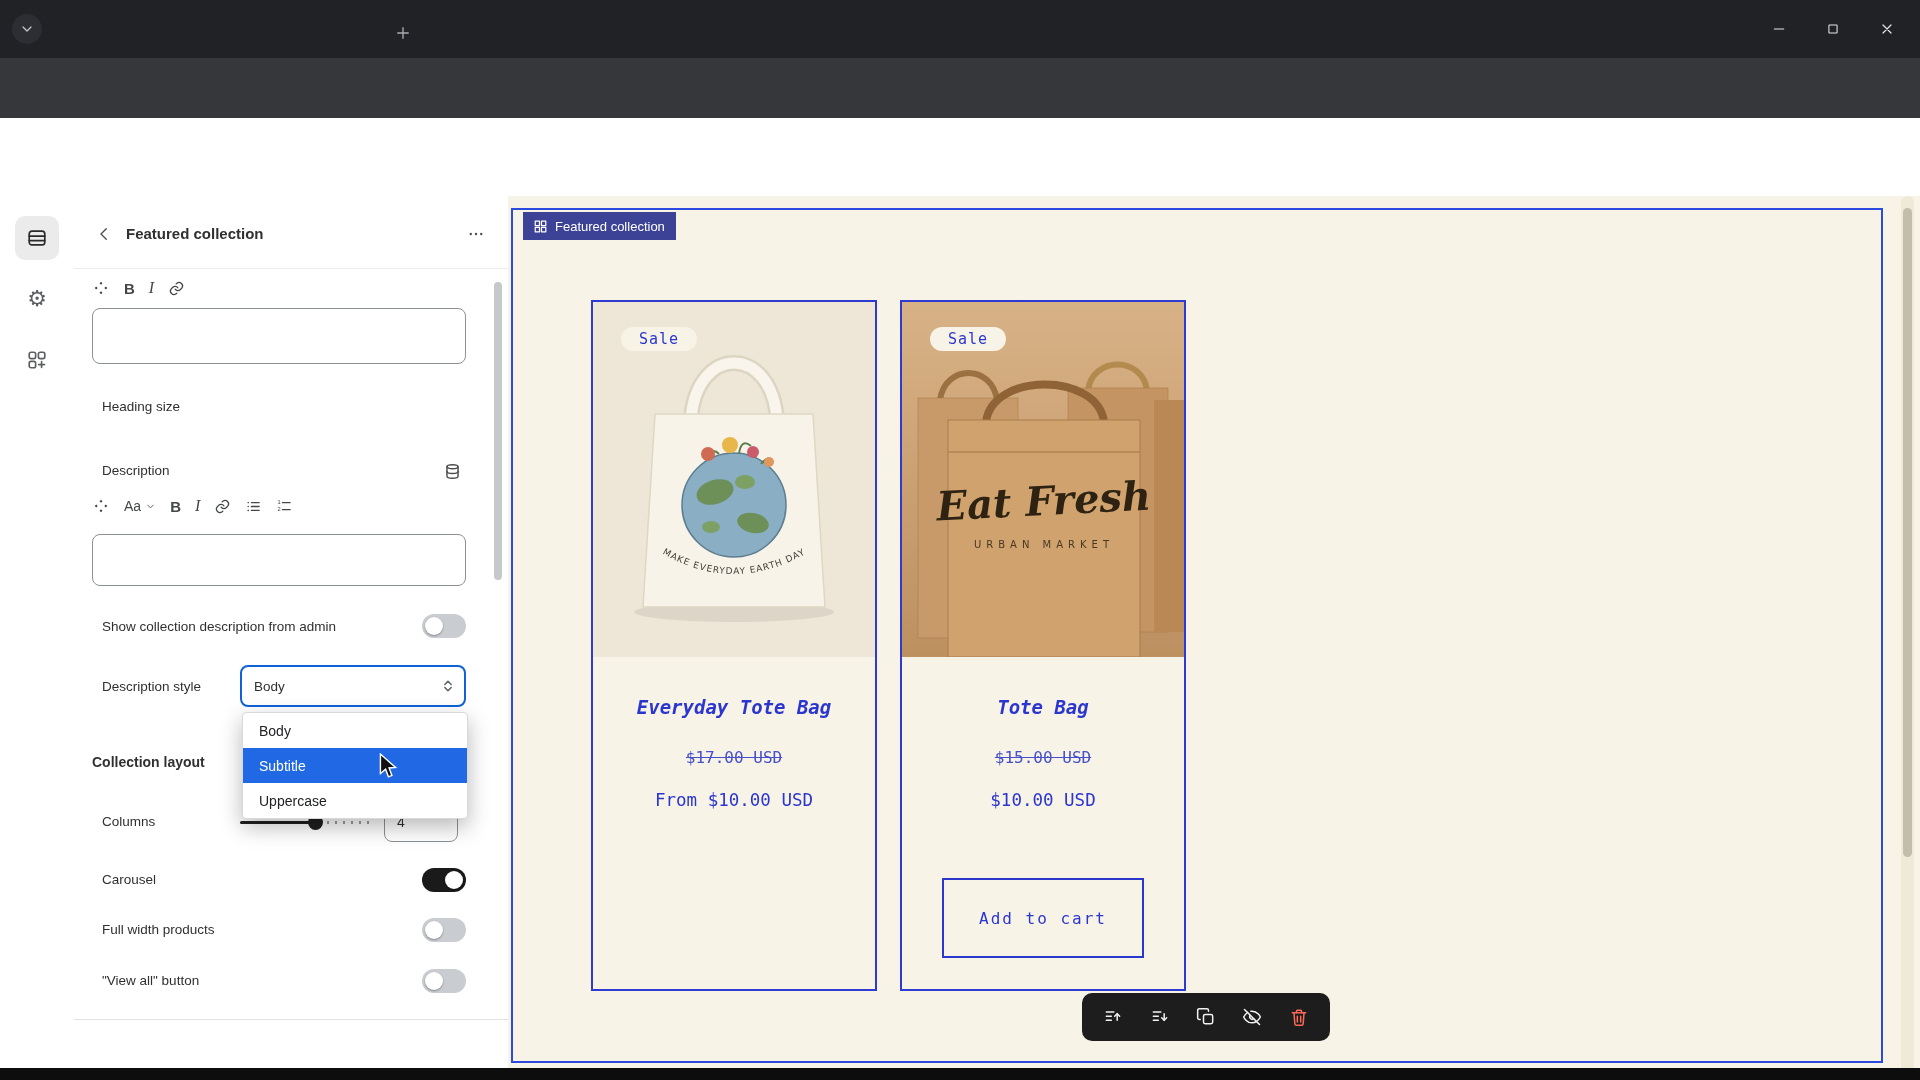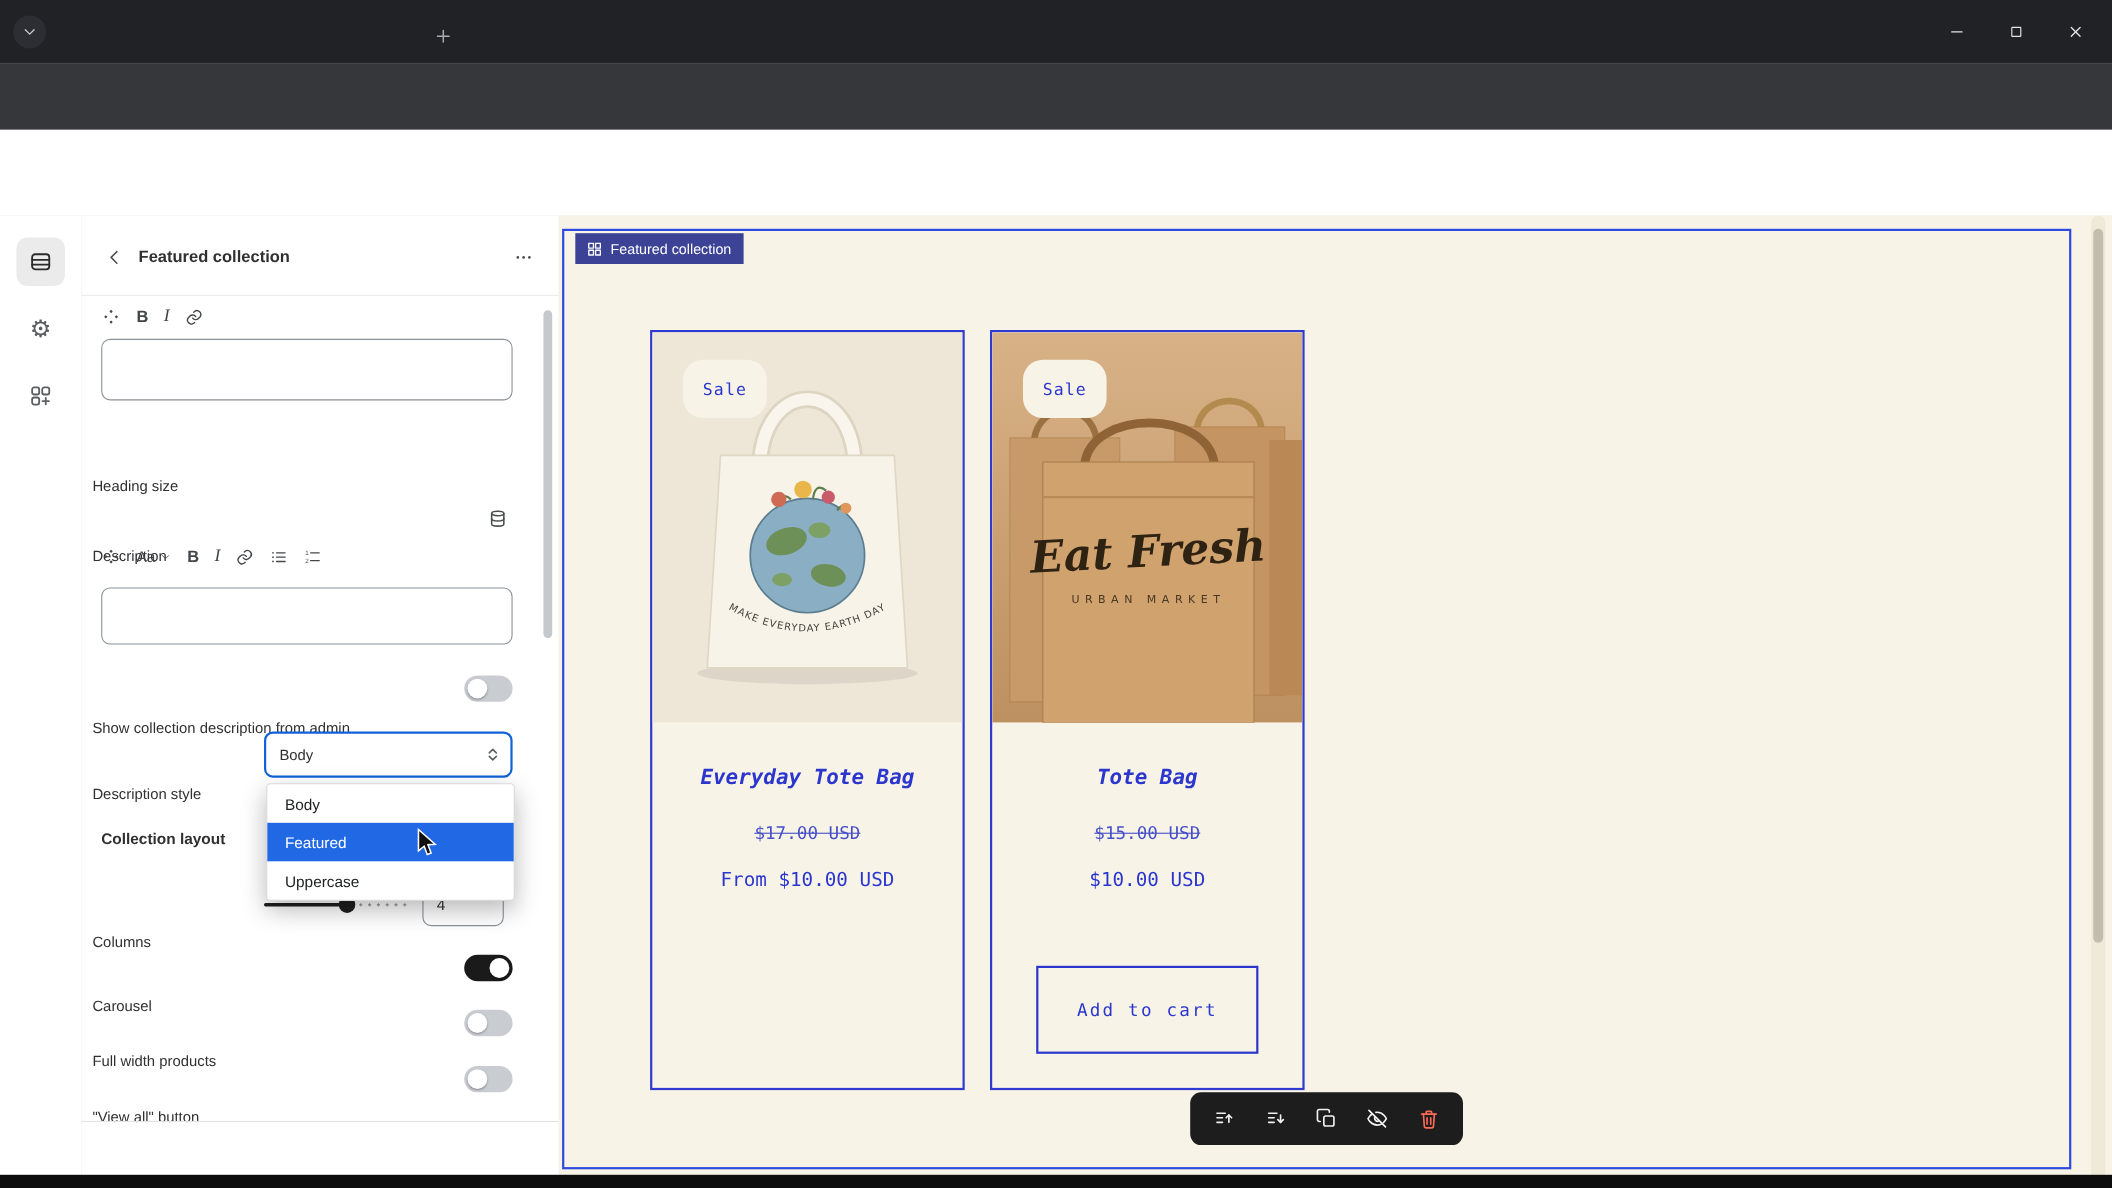--- a/index.html
+++ b/index.html
@@ -47,21 +47,21 @@
 
   
   .rail{position:absolute;left:0;top:196px;width:74px;bottom:12px;background:#fff;border-right:1px solid #e3e3e3;}
   .railbtn{position:absolute;left:15px;width:44px;height:44px;border-radius:10px;display:flex;align-items:center;justify-content:center;color:#5c5f62;}
   .railbtn.active{background:#ebebeb;color:#2a2a2a;}
 
   
   .panel{position:absolute;left:74px;top:196px;width:434px;bottom:12px;background:#fff;border-right:1px solid #e3e3e3;}
   .pheader{position:absolute;top:0;left:0;right:0;height:72px;border-bottom:1px solid #ececec;}
   .ptitle{position:absolute;left:52px;top:29px;font-size:15px;font-weight:700;color:#303030;}
-  .plabel{position:absolute;left:10px;font-size:13.5px;color:#303030;margin-top:35px;}
+  .plabel{position:absolute;left:28px;font-size:13.5px;color:#303030;}
   .rttools{position:absolute;left:18px;display:flex;align-items:center;gap:14px;color:#44474a;}
   .rtbox{position:absolute;left:18px;right:42px;border:1px solid #8c9196;border-radius:8px;background:#fff;}
   .select{position:absolute;left:166px;width:226px;height:40px;border:1px solid #8c9196;border-radius:8px;background:#fff;
           display:flex;align-items:center;padding:0 30px 0 12px;font-size:13.5px;color:#303030;box-sizing:border-box;}
   .select .caret{position:absolute;right:9px;top:50%;margin-top:-8px;color:#5c5f62;}
   .select.focused{border:2px solid #0f62d8;}
   .toggle{position:absolute;left:348px;width:44px;height:24px;border-radius:12px;}
   .toggle .knob{position:absolute;top:3px;width:18px;height:18px;border-radius:50%;background:#fff;box-shadow:0 1px 2px rgba(0,0,0,.35);}
   .toggle.off{background:#c9cdd1;} .toggle.off .knob{left:3px;}
   .toggle.on{background:#1a1a1a;} .toggle.on .knob{right:3px;}
@@ -86,21 +86,21 @@
 
   
   .preview{position:absolute;left:508px;top:196px;right:0;bottom:0;background:#f8f3e7;overflow:hidden;}
   .vsb{position:absolute;right:6px;top:0;bottom:0;width:13px;background:#efe9d8;border-radius:7px;}
   .vsbthumb{position:absolute;left:2px;top:12px;width:9px;height:649px;background:#c3bdad;border-radius:5px;}
   .section{position:absolute;left:3px;top:12px;width:1372px;height:855px;border:2px solid #2c4ae0;box-sizing:border-box;}
   .sbadge{position:absolute;left:10px;top:2px;height:28px;background:#3c4396;color:#fff;display:flex;align-items:center;
           gap:8px;padding:0 11px;font-size:13px;}
   .card{position:absolute;top:90px;width:286px;height:691px;border:2px solid #2e3ad0;background:#f8f3e7;box-sizing:border-box;}
   .photo{position:absolute;left:0;top:0;width:282px;height:355px;overflow:hidden;}
-  .salebadge{position:absolute;left:28px;top:25px;width:76px;height:53px;border-radius:18px;background:#f8f3e7;
+  .salebadge{position:absolute;left:28px;top:25px;width:76px;height:24px;border-radius:18px;background:#f8f3e7;
              color:#2b36cf;font-family:"DejaVu Sans Mono",monospace;font-size:15px;letter-spacing:1px;
              display:flex;align-items:center;justify-content:center;}
   .prodtitle{position:absolute;left:0;right:0;top:394px;text-align:center;font-family:"DejaVu Sans Mono",monospace;
              font-style:italic;font-weight:bold;font-size:19px;color:#2b36cf;}
   .prodcompare{position:absolute;left:0;right:0;top:446px;text-align:center;font-family:"DejaVu Sans Mono",monospace;
                font-size:16px;color:#4650c9;text-decoration:line-through;}
   .prodprice{position:absolute;left:61px;width:160px;top:480px;text-align:center;font-family:"DejaVu Sans Mono",monospace;
              font-size:17.5px;line-height:36px;color:#2b36cf;}
   .prodbtn{position:absolute;left:40px;right:40px;top:576px;height:80px;border:2px solid #2b36cf;color:#2b36cf;
            font-family:"DejaVu Sans Mono",monospace;font-size:16px;letter-spacing:2px;line-height:25px;
@@ -530,21 +530,21 @@
     <div class="vsb">
         <div class="vsbthumb"></div>
       </div>
   </div>
 
   <div class="menu">
     <div class="mitem">
         <span>Body</span>
       </div>
     <div class="mitem hl">
-        <span>Featured</span>
+        <span>Subtitle</span>
       </div>
     <div class="mitem">
         <span>Uppercase</span>
       </div>
   </div>
 
   <div class="cursor">
     <svg width="22" height="26" viewBox="0 0 18 24">
         <path d="M2 1 L2 19 L6.8 15 L9.4 22 L12.6 20.7 L10 13.8 L16 13.4 Z" fill="#111" stroke="#fff" stroke-width="1.3"></path>
       </svg>

